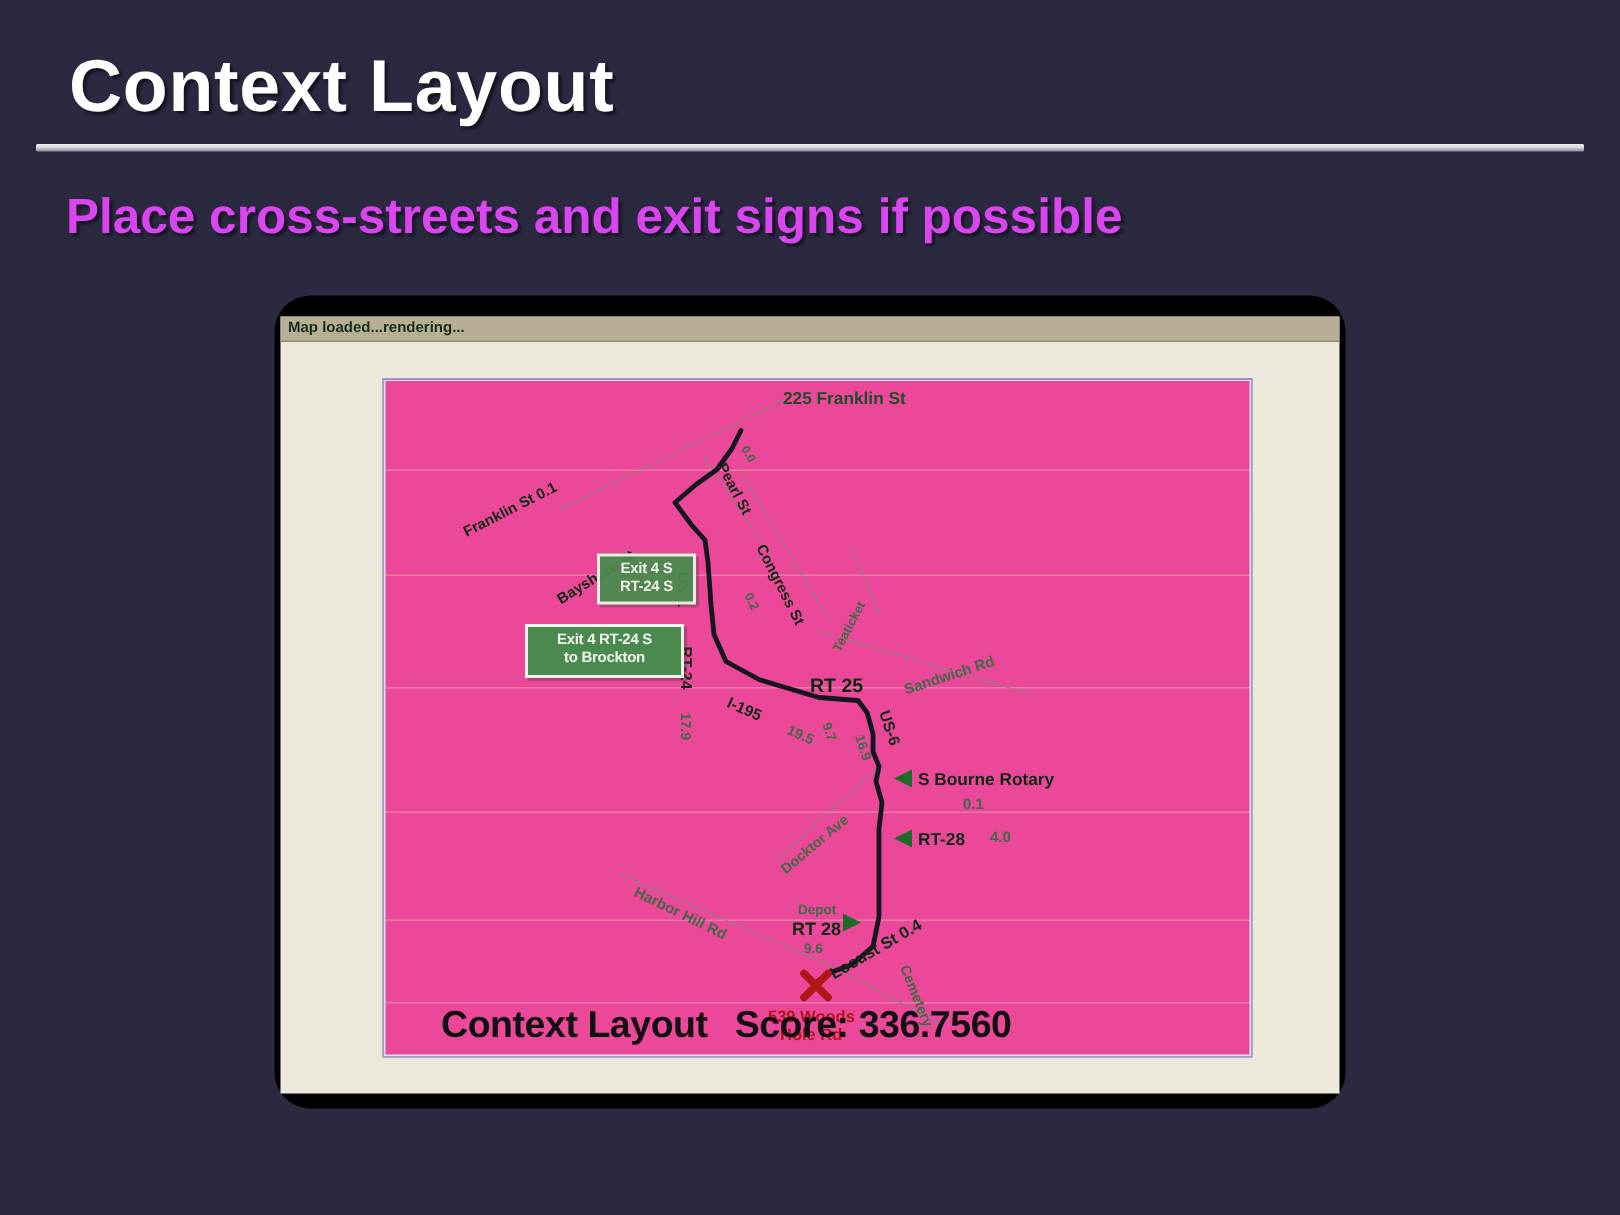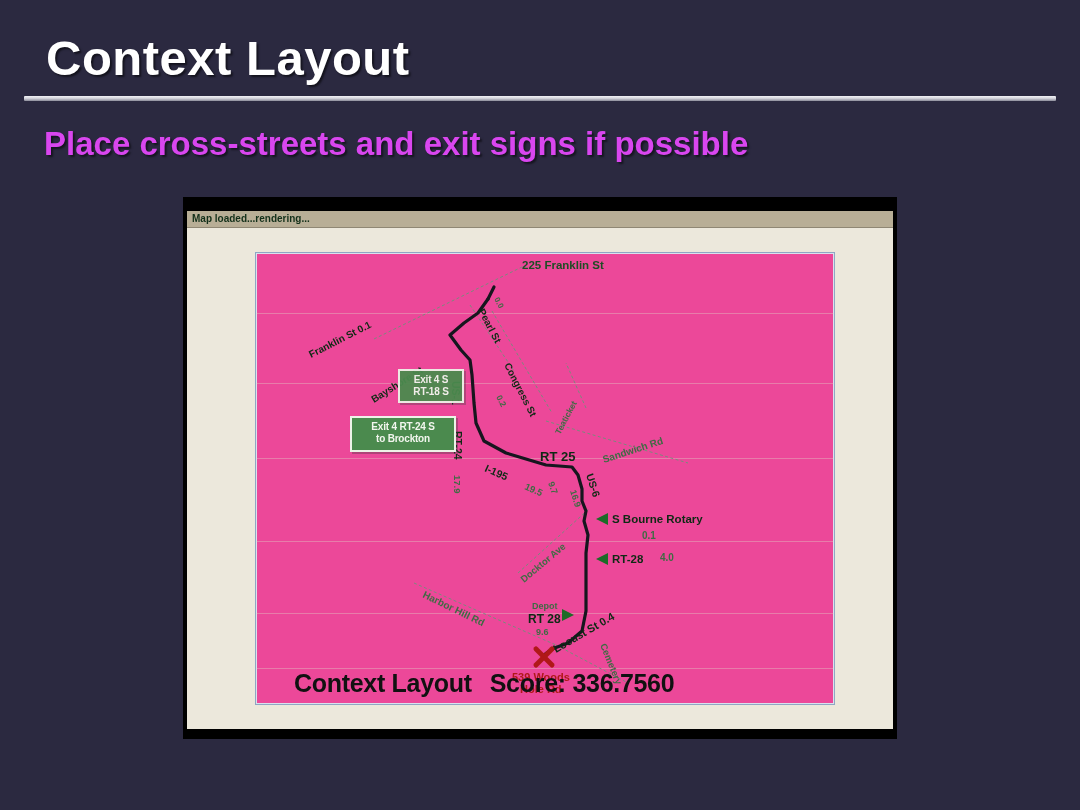--- a/index.html
+++ b/index.html
@@ -50,20 +50,21 @@
   
   #app-frame {
     position: absolute;
     left: 183px;
     top: 197px;
     width: 714px;
     height: 542px;
     background: #000000;
     box-sizing: border-box;
     padding: 0;
+    border-radius: 24px;
   }
   #app-window {
     position: absolute;
     left: 4px;
     top: 14px;
     width: 706px;
     height: 518px;
     background: #ece8dc;
     overflow: hidden;
   }
@@ -288,21 +289,21 @@
         <g stroke="#b01818" stroke-width="5" stroke-linecap="round">
           <line x1="280" y1="396" x2="296" y2="412"></line>
           <line x1="296" y1="396" x2="280" y2="412"></line>
         </g>
         <text class="lbl-red" font-size="11" x="256" y="428">539 Woods</text>
         <text class="lbl-red" font-size="11" x="264" y="440">Hole Rd</text>
       </svg>
 
       <div class="exit-sign" id="sign-exit-a">
         <div>Exit 4 S</div>
-        <div>RT-18 S</div>
+        <div>RT-24 S</div>
       </div>
 
       <div class="exit-sign" id="sign-exit-b">
         <div>Exit 4 RT-24 S</div>
         <div>to Brockton</div>
       </div>
 
       <div id="map-caption">
         <span>Context Layout</span><span class="gap"></span><span>Score:</span>&nbsp;<span>336.7560</span>
       </div>

